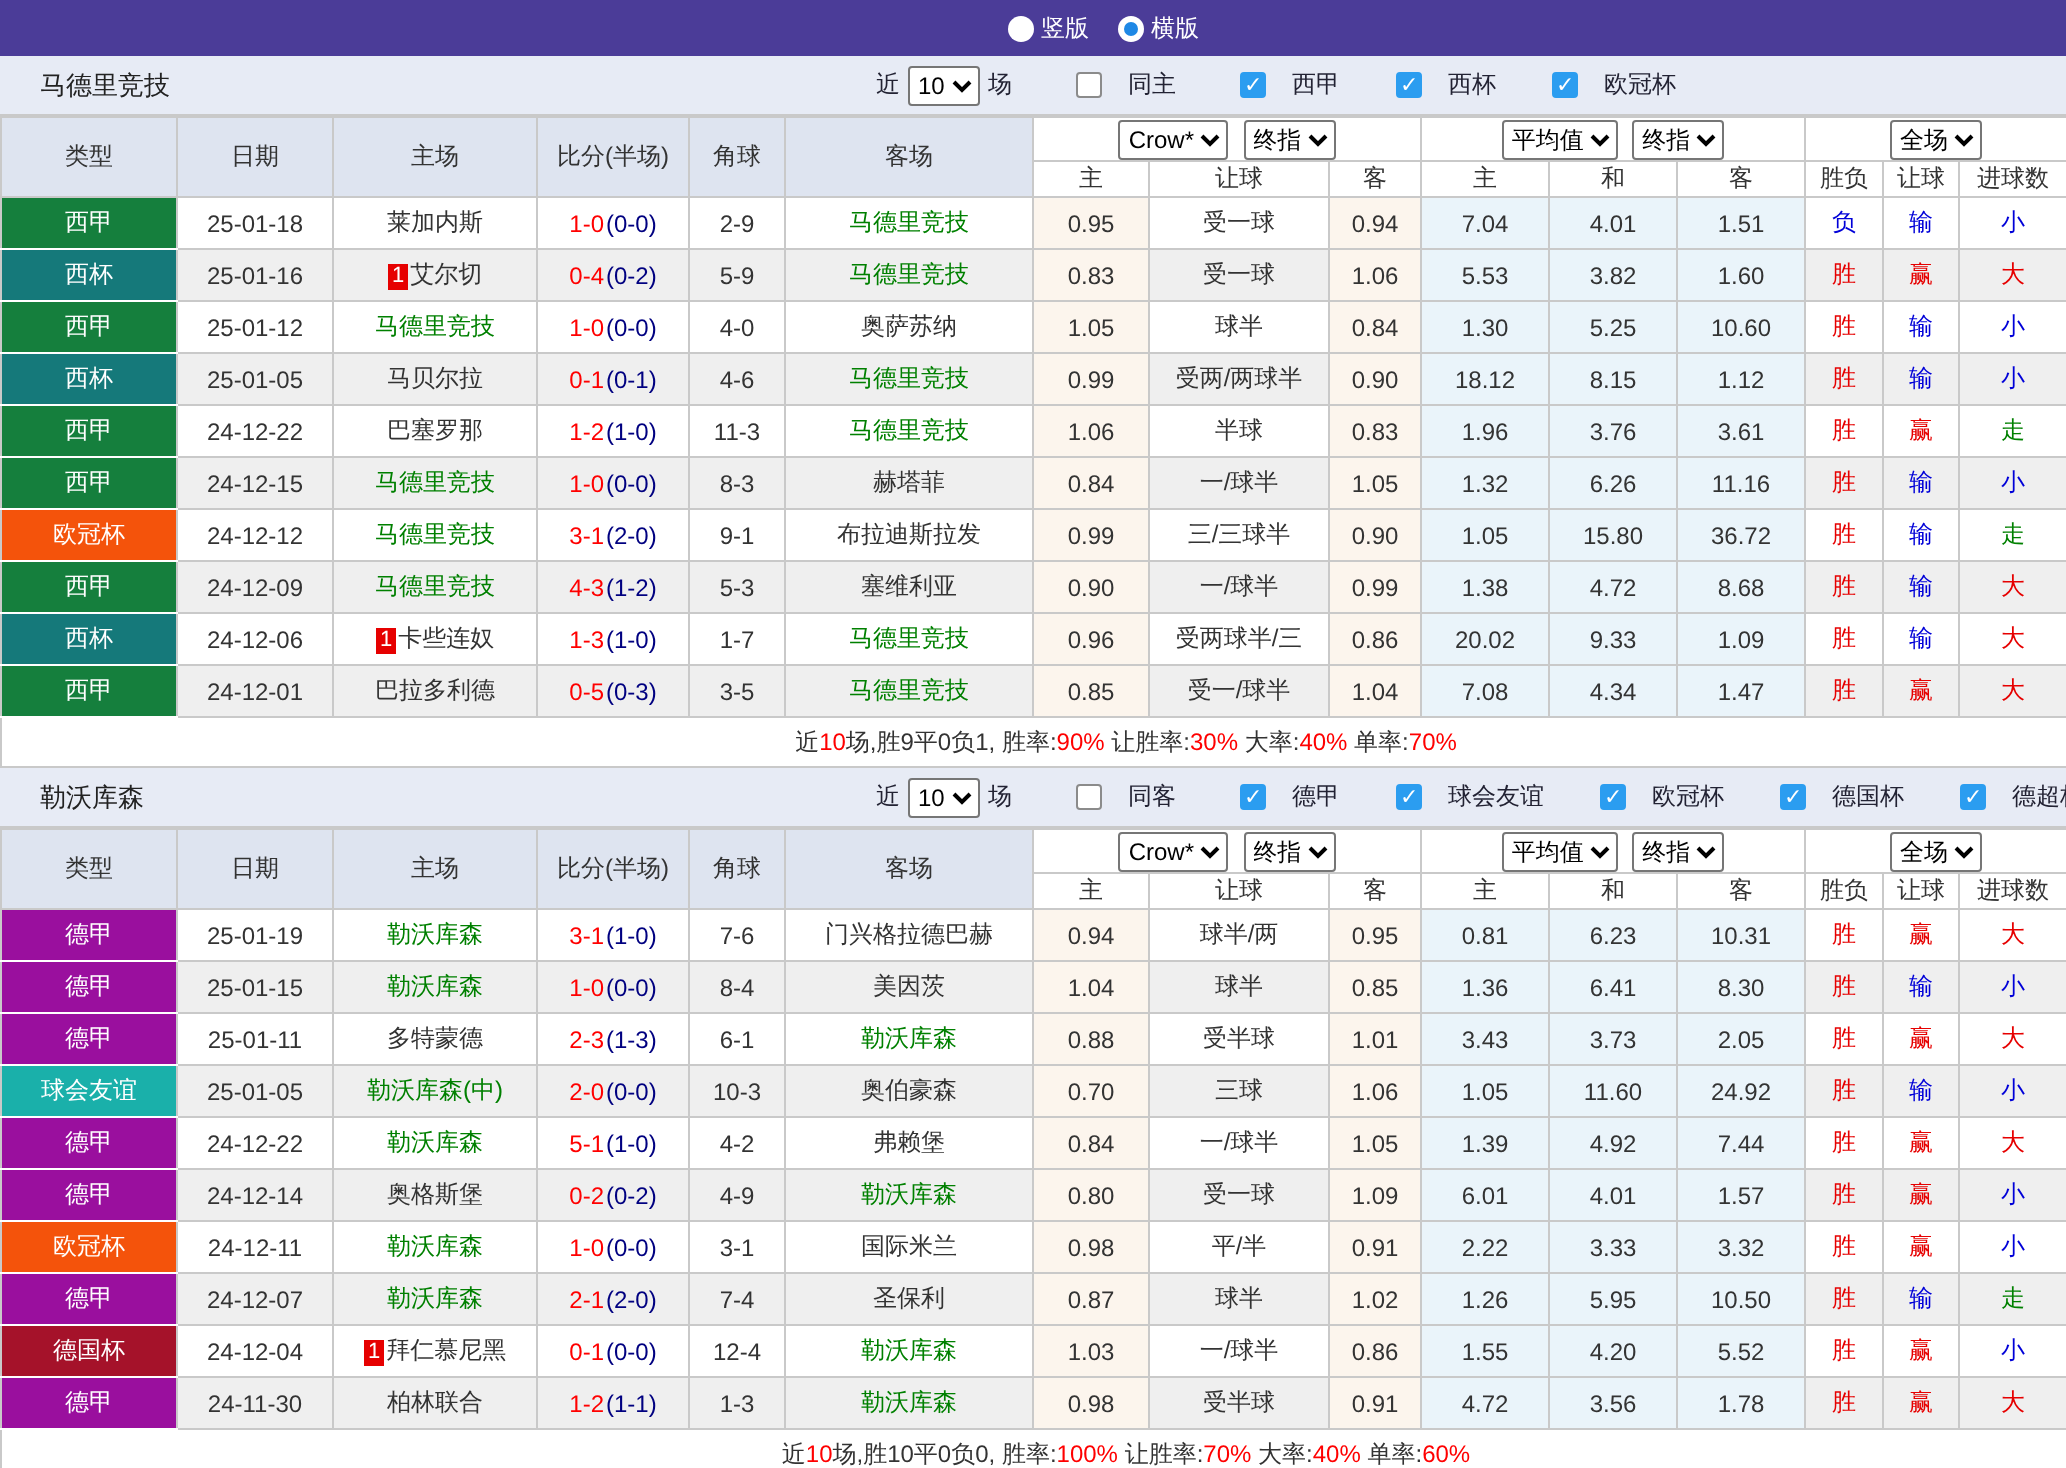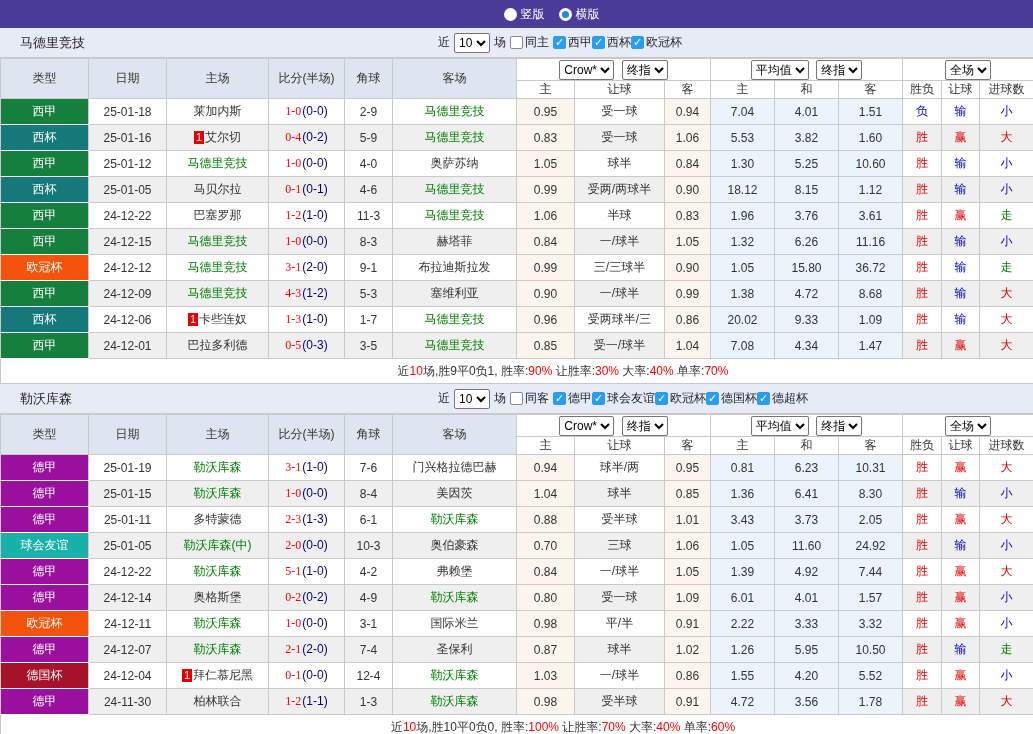--- a/index.html
+++ b/index.html
@@ -38,21 +38,21 @@
     position: relative;
     display: flex; align-items: center;
     border-bottom: 1px solid #c9c9c9;
   }
   .team-name { position: absolute; left: 20px; color: #222; font-size: 13px; }
   .filters {
     position: absolute; left: 438px;
     display: flex; align-items: center; gap: 4px; white-space: nowrap; color: #223;
   }
   .filters select { height: 20px; font-size: 12px; border: 1px solid #767676; background: #fff; border-radius: 2px; }
-  .filters label { display: inline-flex; align-items: center; gap: 2px; cursor: pointer; }
+  .filters label { display: inline-flex; align-items: center; gap: 13px; cursor: pointer; margin-left: 28px; }
   .cb {
     width: 13px; height: 13px; border: 1px solid #8b8b8b; border-radius: 2px;
     background: #fff; display: inline-block; position: relative; vertical-align: middle;
   }
   .cb.on { background: #2b9df0; border-color: #2b9df0; }
   .cb.on::after {
     content: "\2713"; position: absolute; left: 1px; top: -1px;
     color: #fff; font-size: 11px; font-weight: bold;
   }
   
@@ -66,21 +66,21 @@
   thead th { background: #fff; }
   thead th.lft { background: #dee4f0; }
   thead tr.dd-row th { height: 22px; }
   thead tr.lbl-row th { height: 16px; }
   thead select { height: 20px; font-size: 12px; border: 1px solid #767676; background: #fff; border-radius: 2px; margin: 0 2px; }
   tbody td { height: 26px; }
   tbody tr.dr:nth-child(even) { background: #efefef; }
   td.c-odds { background: #fcf5ed; }
   td.c-avg  { background: #eaf4fa; }
   td.c-type { color: #fff; border-top: 1px solid #fff; border-bottom: 1px solid #fff; }
-  .ft { color: #ff0000; font-family: Liberation Serif, serif; }
+  .ft { color: #ff0000; }
   .ht { color: #000080; margin-left: 1px; }
   .rank {
     display: inline-block; background: #e60000; color: #fff;
     padding: 0 2px; margin-right: 1px; font-size: 11px; line-height: 13px;
   }
   tr.summary-row td { height: 25px; background: #fff; text-align: center; padding-left: 92px; }
   tr.summary-row .red { color: #f00; }
 </style>
 </head>
 <body>

